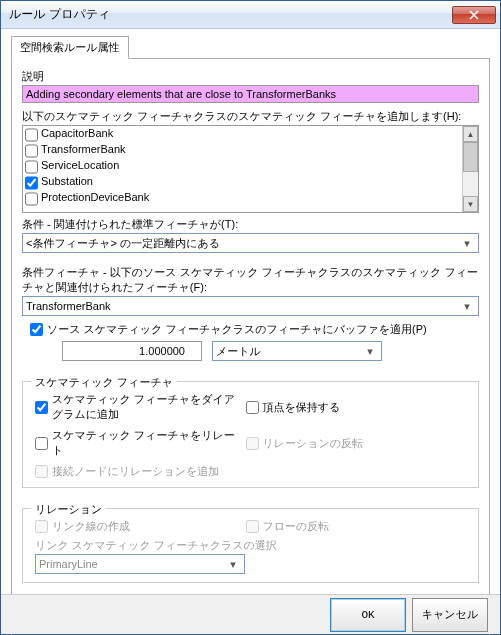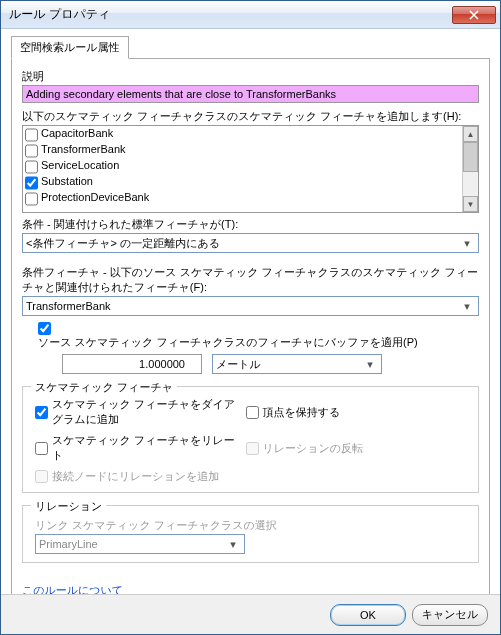--- a/index.html
+++ b/index.html
@@ -17,34 +17,34 @@
 .listbox { border: 1px solid #999; height: 88px; overflow: hidden; position: relative; background: #fff; }
 .listbox .items { padding: 1px 2px; }
 .list-item { display: flex; height: 16px; }
 .list-item input { margin: 0 3px 0 0; }
 .scrollbar { position: absolute; right: 0; top: 0; bottom: 0; width: 16px; background: #f0f0f0; border-left: 1px solid #ccc; }
 .sb-btn { height: 16px; background: #e5e5e5; border: 1px solid #aaa; display:flex;align-items:center;justify-content:center;font-size:8px;color:#555; }
 .sb-thumb { background: #cfcfcf; border: 1px solid #aaa; margin: 0; height: 30px; }
 .combo { width: 100%; height: 20px; border: 1px solid #7a9ac0; background: #fff; display: flex; align-items: center; padding: 0 3px; position: relative; }
 .combo .arrow { margin-left: auto; width: 16px; height: 16px; display:flex;align-items:center;justify-content:center;color:#555; }
 .combo.disabled { color: #888; background: #fff; }
-.check-row { display: flex; align-items: flex-start; margin: 4px 16px; flex-direction: column; }
+.check-row { display: flex; align-items: center; margin: 4px 8px; }
 .check-row input { margin: 0 4px 0 0; }
 .inline-row { display: flex; align-items: center; gap: 10px; margin: 4px 0 8px 40px; }
 .numbox { width: 140px; height: 20px; border: 1px solid #999; text-align: right; padding: 0 16px; }
 .unit-combo { width: 170px; }
-.groupbox { border: 1px solid #ccc; margin: 12px 0; position: relative; padding: 10px 22px 8px 12px; }
+.groupbox { border: 1px solid #ccc; margin: 20px 0; position: relative; padding: 10px 22px 8px 12px; }
 .groupbox .legend { position: absolute; top: -7px; left: 8px; background: #fff; padding: 0 4px; }
 .grid2 { display: grid; grid-template-columns: 1fr 1fr; row-gap: 6px; }
 .check-cell { display: flex; align-items: center; }
 .check-cell input { margin: 0 4px 0 0; }
 .disabled-text { color: #9a9a9a; }
 .link { color: #0b4fd1; text-decoration: underline; cursor: pointer; display: inline-block; margin-top: 8px; }
 .footer { position: absolute; left: 0; right: 0; bottom: 0; height: 40px; background: #f0f0f0; border-top: 1px solid #ccc; display: flex; align-items: center; justify-content: flex-end; padding-right: 12px; gap: 6px; }
-.btn { min-width: 76px; height: 22px; border: 1px solid #8a8a8a; background: linear-gradient(to bottom,#fefefe,#e4e4e4); border-radius: 10px; display:flex;align-items:center;justify-content:center; cursor:pointer; }
+.btn { min-width: 76px; height: 34px; border: 1px solid #8a8a8a; background: linear-gradient(to bottom,#fefefe,#e4e4e4); border-radius: 0; display:flex;align-items:center;justify-content:center; cursor:pointer;font-family:Liberation Mono, monospace; }
 .btn.default { border: 1px solid #3c7fb1; box-shadow: 0 0 0 1px #a7d1f0 inset; }
 .combo.small { width: 210px; }
 </style>
 </head>
 <body>
 
 <div class="window">
   <div class="titlebar">
     <span class="title">ルール プロパティ</span>
     <div class="close">
@@ -138,20 +138,30 @@
             </div>
           <div class="check-cell disabled-text">
               <input type="checkbox" disabled="" style="">
               <span>接続ノードにリレーションを追加</span>
             </div>
         </div>
       </div>
 
       <div class="groupbox">
         <span class="legend">リレーション</span>
+        <div class="grid2" style="margin-bottom:4px">
+          <div class="check-cell disabled-text">
+              <input type="checkbox" disabled="" style="">
+              <span>リンク線の作成</span>
+            </div>
+          <div class="check-cell disabled-text">
+              <input type="checkbox" disabled="" style="">
+              <span>フローの反転</span>
+            </div>
+        </div>
         <div class="label disabled-text">リンク スケマティック フィーチャクラスの選択</div>
         <div class="combo small disabled">
           <span>PrimaryLine</span>
           <span class="arrow">▾</span>
         </div>
       </div>
 
       <a class="link">このルールについて</a>
     </div>
   </div>

